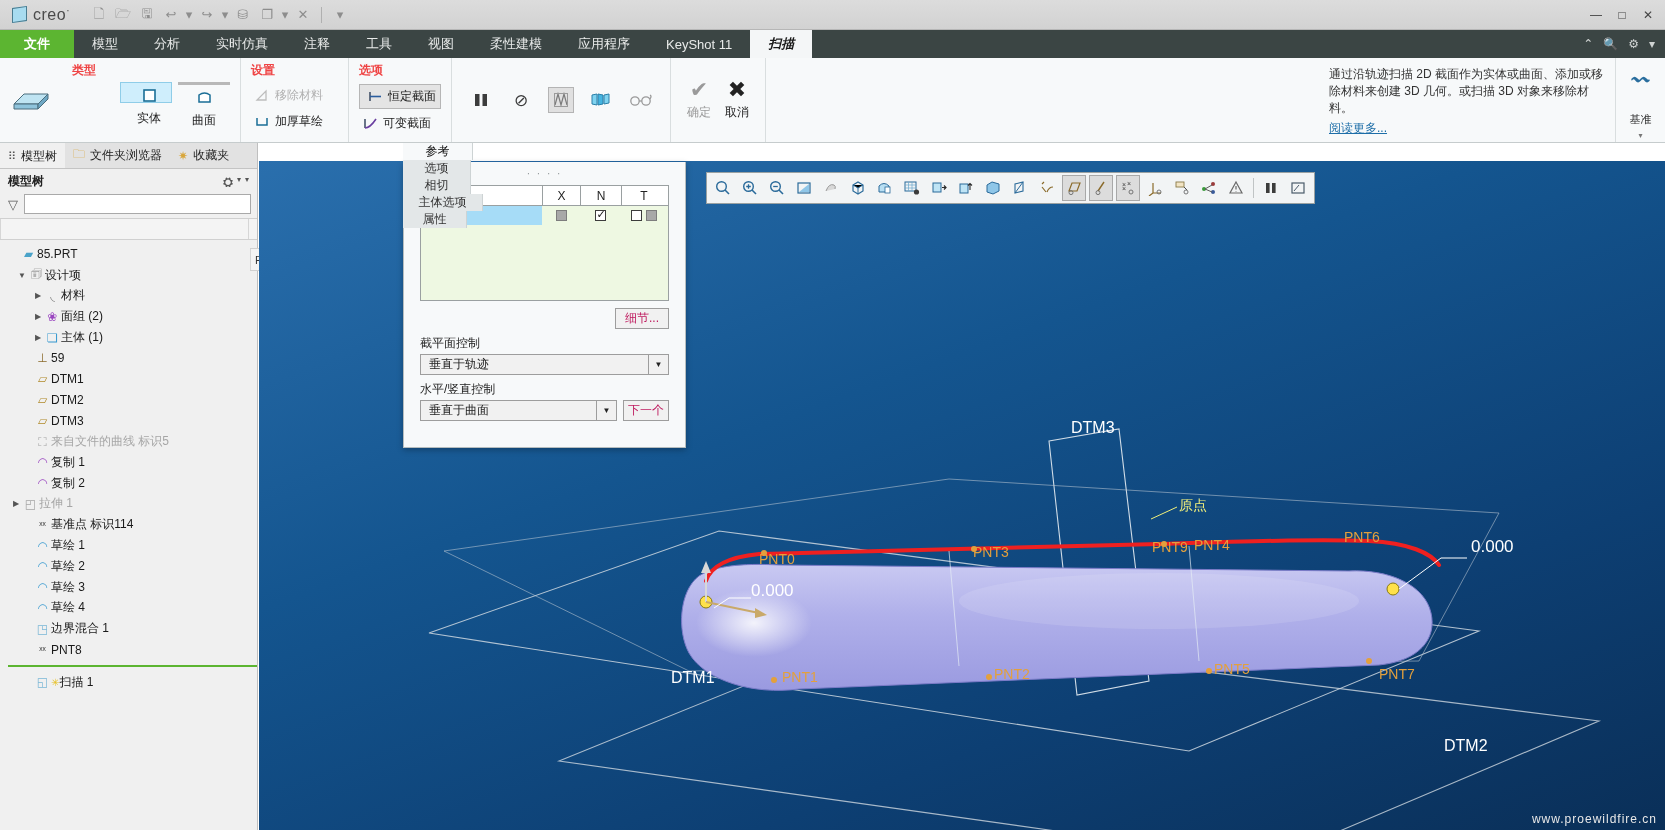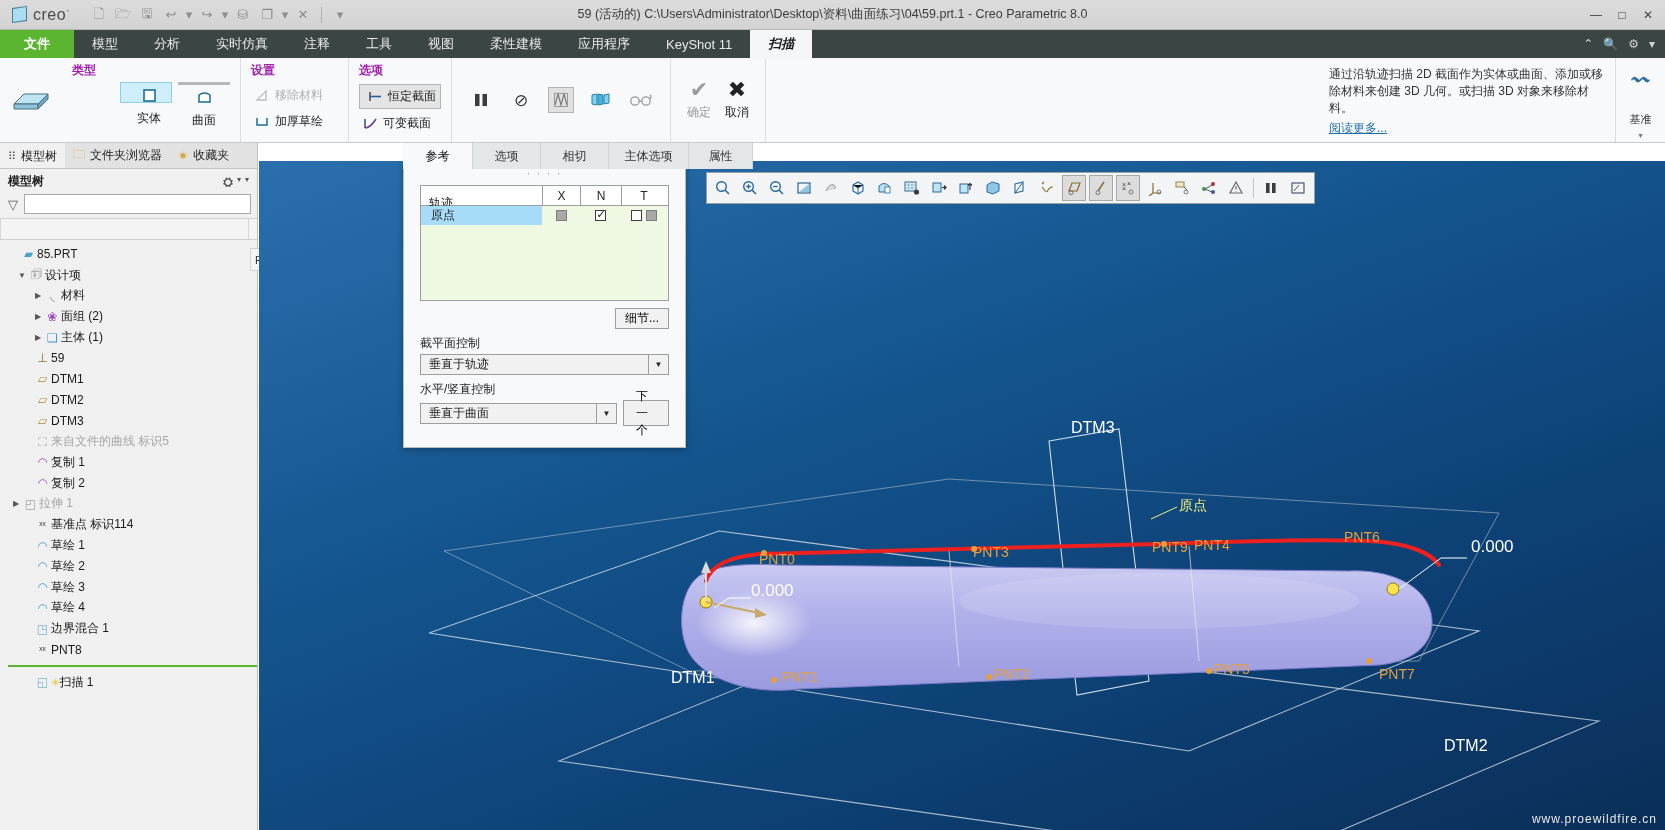--- a/index.html
+++ b/index.html
@@ -57,21 +57,21 @@
   
   .ribbon {
     position:absolute; left:0; top:58px; width:1665px; height:85px;
     background:#f7f9fa; border-bottom:1px solid #c6cccd;
     display:flex; align-items:stretch;
   }
   .rib-bigicon {
     width:62px; display:flex; align-items:center; justify-content:center;
   }
   .rib-group { position:relative; padding:4px 10px 0 10px; border-right:1px solid #d9dedf; }
-  .rib-group-title { font-size:12px;color:#a21caf; margin-bottom:3px; font-weight:bold;}
+  .rib-group-title { font-size:12px;color:#ef4444; margin-bottom:3px; font-weight:bold;}
   .rib-row { display:flex; align-items:flex-start; gap:6px; }
   .rib-bigbtn {
     width:52px; display:flex; flex-direction:column; align-items:center; gap:3px;
     padding:4px 2px 2px; font-size:12px; color:#222;
   }
   .rib-bigbtn.sel { background:#cfeefc; border:1px solid #8fcde8;margin-left:48px; }
   .rib-bigbtn .gl { font-size:16px; line-height:16px; }
   .rib-smallbtn { display:flex; align-items:center; gap:5px; font-size:12px; padding:3px 4px; color:#222; white-space:nowrap;}
   .rib-smallbtn.dis { color:#b0b0b0; }
   .rib-smallbtn.sel { background:#e4e4e4; border:1px solid #b6b6b6; }
@@ -115,21 +115,21 @@
   .ticon { display:inline-block; width:17px; text-align:center; font-size:12px; }
   .green-rule { height:2px; background:#5cb531; margin:5px 0 5px 8px; }
 
   
   .dash {
     position:absolute; left:403px; top:143px; width:283px; height:305px;
     background:#f7f9fa; border:1px solid #b6bdbe; border-top:none;
     box-shadow:0 2px 6px rgba(0,0,0,0.28);
     z-index:20;
   }
-  .dash-tabs { position:absolute; left:403px; top:143px; width:450px; height:26px; display:flex; z-index:21;}
+  .dash-tabs { position:absolute; left:403px; top:143px; width:450px; height:19px; display:flex; z-index:21;flex-direction:column;}
   .dtab { display:flex;align-items:center;justify-content:center; font-size:12px; padding:0 14px;
           background:#e3e7e8; border-right:1px solid #cdd3d4; color:#333;}
   .dtab.active { background:#f7f9fa; color:#111;}
   .dash-inner { padding:22px 16px 10px 16px; }
   .grip { text-align:center; color:#8d9495; letter-spacing:2px; font-size:10px; margin-top:-16px; margin-bottom:8px;}
   .tbl { border:1px solid #9aa0a1; background:#eef8e2; }
   .tbl-head { display:flex; background:#fff; border-bottom:1px solid #9aa0a1; height:20px;}
   .th { font-size:12px; display:flex;align-items:center; padding-left:8px; color:#222;}
   .th.c { justify-content:center; padding-left:0; border-left:1px solid #9aa0a1;}
   .tr { display:flex; height:19px; align-items:center;}
@@ -137,21 +137,21 @@
   .td.c { justify-content:center; padding-left:0; }
   .sel-cell { background:#a6dcf7; }
   .tbl-fill { height:75px; }
   .cbox { width:11px;height:11px;border:1px solid #3c3c3c;background:#fff; display:inline-block;}
   .cbox.gray { background:#a8a8a8; border-color:#7d7d7d;}
   .cbox.chk { position:relative; }
   .cbox.chk::after { content:"✓"; position:absolute; left:0.5px; top:-3px; font-size:11px; color:#111;}
   .btn {
     display:inline-flex;align-items:center;justify-content:center;
     height:21px; padding:0 10px; background:#f1f1f1;
-    border:1px solid #9d9d9d; font-size:12px; color:#000000;
+    border:1px solid #9d9d9d; font-size:12px; color:#be185d;
   }
   .fld-label { font-size:12px; color:#222; margin:6px 0 2px; }
   .sel-row { display:flex; align-items:center; gap:6px; }
   .sel {
     height:21px; flex:1; background:#f1f1f1; border:1px solid #9d9d9d;
     display:flex; align-items:center; padding-left:8px; font-size:12px; position:relative;
   }
   .sel .arrow { position:absolute; right:0; top:0; width:20px;height:19px;
       border-left:1px solid #9d9d9d; display:flex;align-items:center;justify-content:center;font-size:8px;}
 
@@ -198,21 +198,20 @@
     <div class="qat-btn" style="width:10px;">▾</div>
     <div class="qat-btn">↪</div>
     <div class="qat-btn" style="width:10px;">▾</div>
     <div class="qat-btn">⛁</div>
     <div class="qat-btn">❐</div>
     <div class="qat-btn" style="width:10px;">▾</div>
     <div class="qat-btn">✕</div>
     <div class="qat-sep"></div>
     <div class="qat-btn">▾</div>
   </div>
-  <div class="title-text">59 (活动的) C:\Users\Administrator\Desktop\资料\曲面练习\04\59.prt.1 - Creo Parametric 8.0</div>
   <div class="win-ctrls">
     <div class="win-btn">―</div>
     <div class="win-btn">□</div>
     <div class="win-btn">✕</div>
   </div>
 </div>
 
 <div class="menubar">
   <div class="mtab file">文件</div>
   <div class="mtab">模型</div>
@@ -790,18 +789,18 @@
         <span class="arrow">▼</span>
       </div>
     </div>
 
     <div class="fld-label">水平/竖直控制</div>
     <div class="sel-row">
       <div class="sel" style="flex:0 0 197px;">
         <span>垂直于曲面</span>
         <span class="arrow">▼</span>
       </div>
-      <div class="btn" style="width:52px;padding:12px;">下一个</div>
+      <div class="btn" style="width:52px;padding:4px;">下一个</div>
     </div>
   </div>
 </div>
 
 </div>
 
 </body></html>

